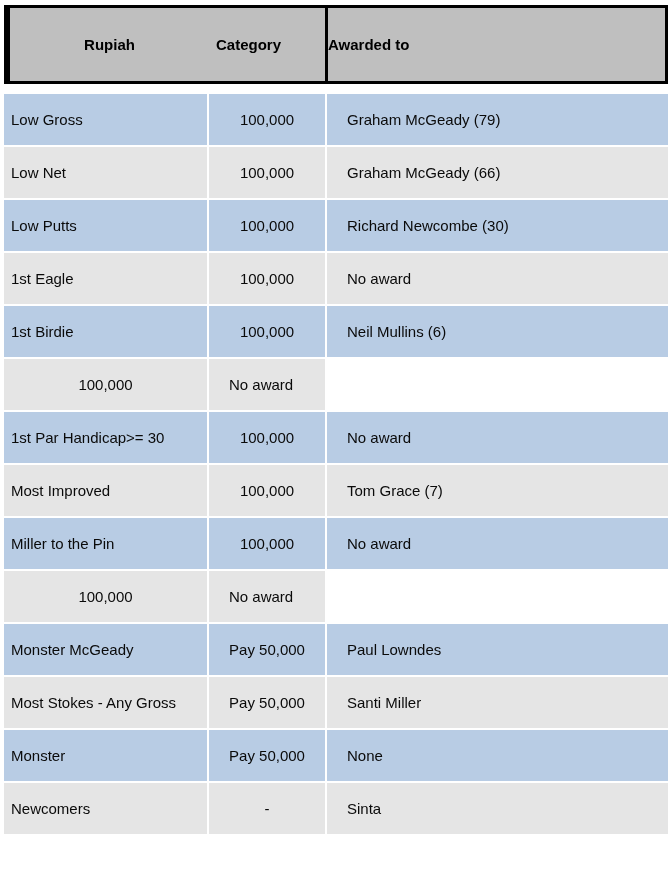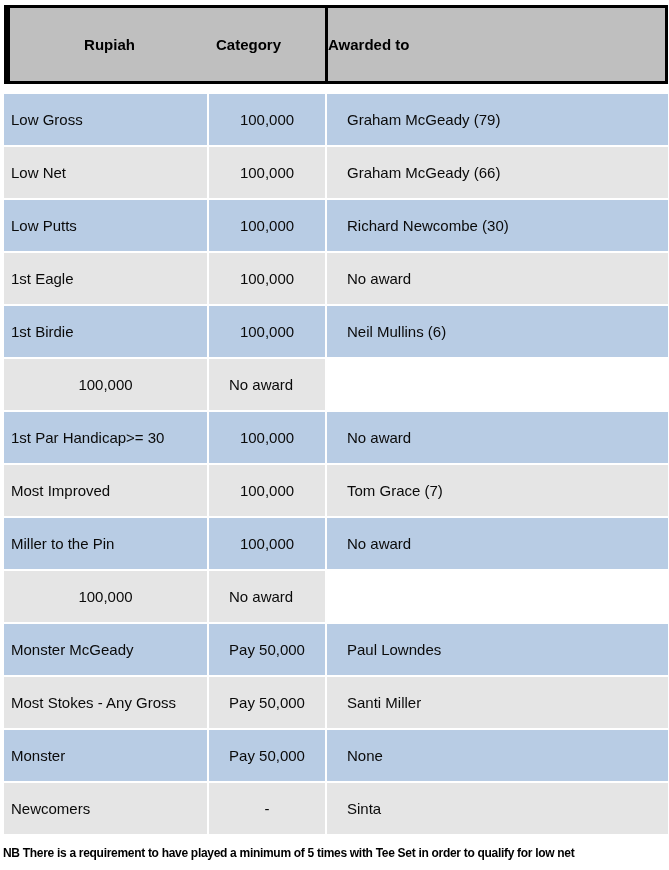--- a/index.html
+++ b/index.html
@@ -174,15 +174,14 @@
 
       <div class="tr band-light">
         <div class="td col-category">Newcomers</div>
         <div class="td col-rupiah">-</div>
         <div class="td col-awarded">Sinta</div>
       </div>
 
     </div>
   </div>
 
-  <div class="footnote">NB There is a requirement to have played a minimum of 5 times with Tee Set in order to qualify for low net</div>
 
 </div>
 
 </body></html>

